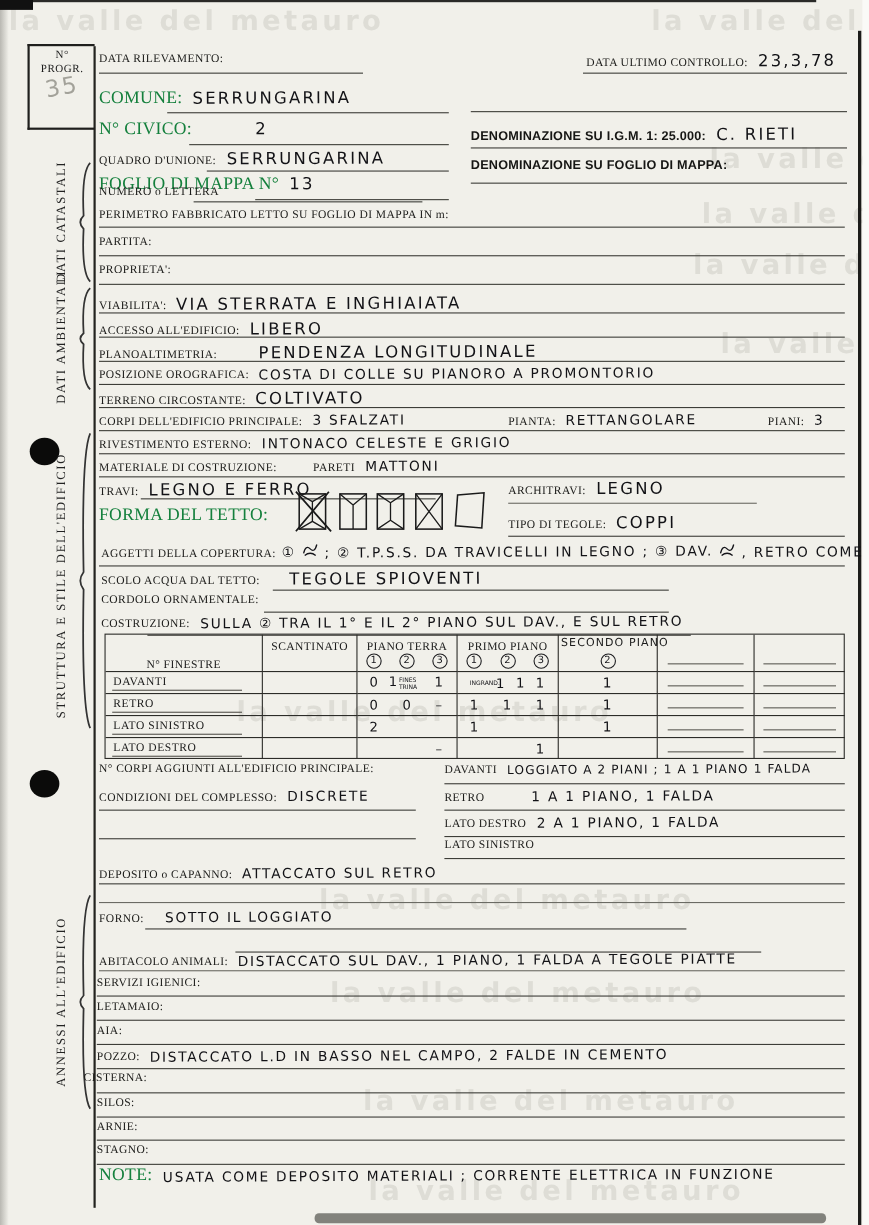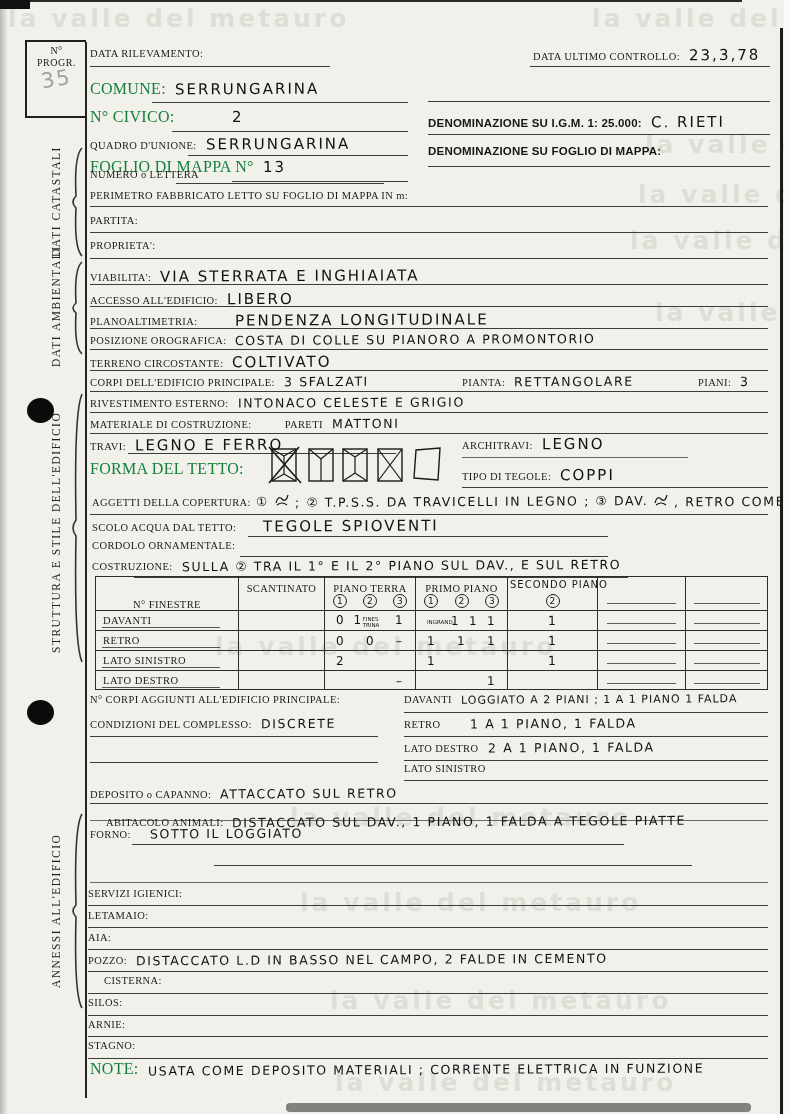--- a/index.html
+++ b/index.html
@@ -469,21 +469,21 @@
   </div>
   <div class="rule" style="left:404px;top:712px;width:364px;"></div>
 
   <div class="f" style="left:90px;top:716px;">
     <span class="lbl">CONDIZIONI DEL COMPLESSO:</span>
     <span class="hw">DISCRETE</span>
   </div>
   <div class="rule" style="left:90px;top:736px;width:288px;"></div>
   <div class="f" style="left:404px;top:716px;">
     <span class="lbl">RETRO</span>
-    <span class="hw" style="margin-left:21px;">1 A 1 PIANO, 1 FALDA</span>
+    <span class="hw" style="margin-left:34px;">1 A 1 PIANO, 1 FALDA</span>
   </div>
   <div class="rule" style="left:404px;top:736px;width:364px;"></div>
 
   <div class="rule" style="left:90px;top:762px;width:288px;"></div>
   <div class="f" style="left:404px;top:740px;">
     <span class="lbl">LATO DESTRO</span>
     <span class="hw">2 A 1 PIANO, 1 FALDA</span>
   </div>
   <div class="rule" style="left:404px;top:760px;width:364px;"></div>
 
@@ -499,21 +499,21 @@
   </div>
   <div class="rule" style="left:90px;top:803px;width:678px;"></div>
   <div class="rule lt" style="left:90px;top:820px;width:678px;"></div>
 
   <div class="f" style="left:90px;top:826px;">
     <span class="lbl">FORNO:</span>
     <span class="hw" style="margin-left:10px;">SOTTO IL LOGGIATO</span>
   </div>
   <div class="rule" style="left:132px;top:844px;width:492px;"></div>
 
-  <div class="f" style="left:90px;top:814px;margin-left:16px;">
+  <div class="f" style="left:90px;top:865px;">
     <span class="lbl">ABITACOLO ANIMALI:</span>
     <span class="hw">DISTACCATO SUL DAV., 1 PIANO, 1 FALDA A TEGOLE PIATTE</span>
   </div>
   <div class="rule" style="left:214px;top:865px;width:478px;"></div>
   <div class="rule lt" style="left:90px;top:882px;width:678px;"></div>
 
   <div class="f" style="left:88px;top:888px;">
     <span class="lbl">SERVIZI IGIENICI:</span>
     <span class="hw"></span>
   </div>
@@ -530,21 +530,21 @@
     <span class="hw"></span>
   </div>
   <div class="rule" style="left:88px;top:949px;width:680px;"></div>
 
   <div class="f" style="left:88px;top:952px;">
     <span class="lbl">POZZO:</span>
     <span class="hw">DISTACCATO L.D IN BASSO NEL CAMPO, 2 FALDE IN CEMENTO</span>
   </div>
   <div class="rule" style="left:88px;top:971px;width:680px;"></div>
 
-  <div class="f" style="left:104px;top:975px;">
+  <div class="f" style="left:76px;top:975px;">
     <span class="lbl">CISTERNA:</span>
     <span class="hw"></span>
   </div>
   <div class="rule" style="left:88px;top:993px;width:680px;"></div>
 
   <div class="f" style="left:88px;top:997px;">
     <span class="lbl">SILOS:</span>
     <span class="hw"></span>
   </div>
   <div class="rule" style="left:88px;top:1015px;width:680px;"></div>

